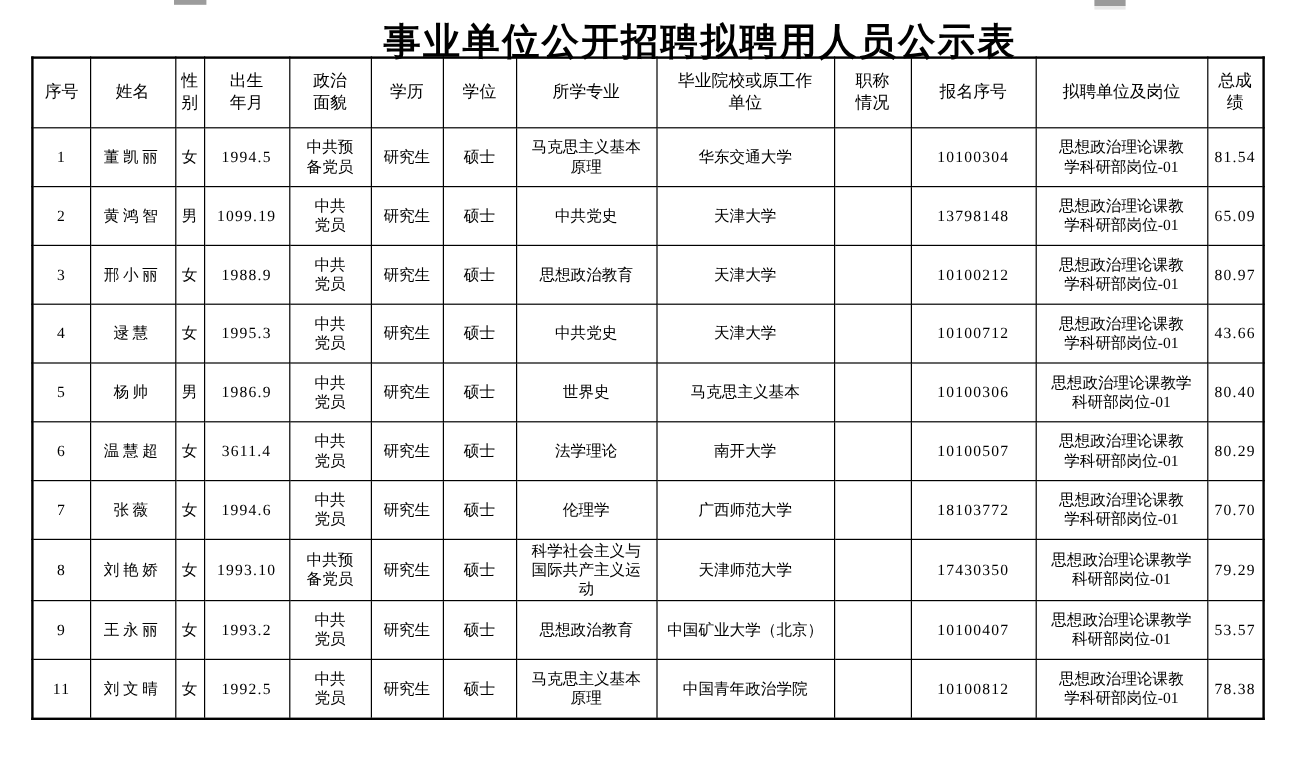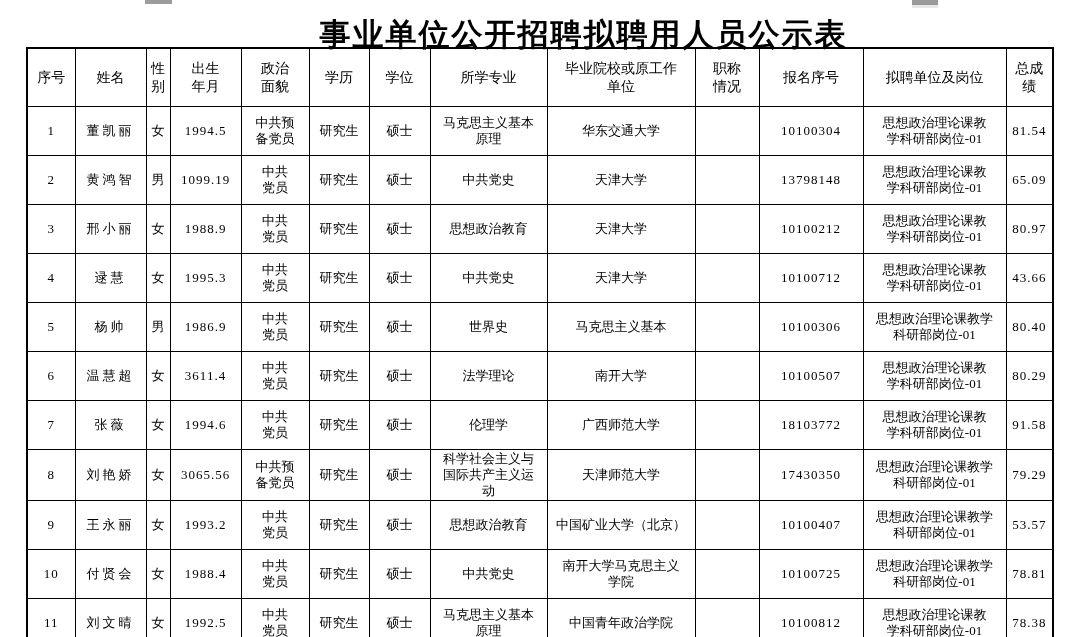--- a/index.html
+++ b/index.html
@@ -240,27 +240,27 @@
         <td class="col-political">中共
 党员</td>
         <td class="col-education">研究生</td>
         <td class="col-degree">硕士</td>
         <td class="col-major">伦理学</td>
         <td class="col-school">广西师范大学</td>
         <td class="col-title_status"></td>
         <td class="col-reg_no">18103772</td>
         <td class="col-position">思想政治理论课教
 学科研部岗位-01</td>
-        <td class="col-score">91.58</td>
+        <td class="col-score">70.70</td>
       </tr>
       <tr>
         <td class="col-index">8</td>
         <td class="col-name">刘艳娇</td>
         <td class="col-gender">女</td>
-        <td class="col-birth">3065.56</td>
+        <td class="col-birth">1993.10</td>
         <td class="col-political">中共预
 备党员</td>
         <td class="col-education">研究生</td>
         <td class="col-degree">硕士</td>
         <td class="col-major">科学社会主义与
 国际共产主义运
 动</td>
         <td class="col-school">天津师范大学</td>
         <td class="col-title_status"></td>
         <td class="col-reg_no">17430350</td>
@@ -279,38 +279,20 @@
         <td class="col-degree">硕士</td>
         <td class="col-major">思想政治教育</td>
         <td class="col-school">中国矿业大学（北京）</td>
         <td class="col-title_status"></td>
         <td class="col-reg_no">10100407</td>
         <td class="col-position">思想政治理论课教学
 科研部岗位-01</td>
         <td class="col-score">53.57</td>
       </tr>
       <tr>
-        <td class="col-index">10</td>
-        <td class="col-name">付贤会</td>
-        <td class="col-gender">女</td>
-        <td class="col-birth">1988.4</td>
-        <td class="col-political">中共
-党员</td>
-        <td class="col-education">研究生</td>
-        <td class="col-degree">硕士</td>
-        <td class="col-major">中共党史</td>
-        <td class="col-school">南开大学马克思主义
-学院</td>
-        <td class="col-title_status"></td>
-        <td class="col-reg_no">10100725</td>
-        <td class="col-position">思想政治理论课教学
-科研部岗位-01</td>
-        <td class="col-score">78.81</td>
-      </tr>
-      <tr>
         <td class="col-index">11</td>
         <td class="col-name">刘文晴</td>
         <td class="col-gender">女</td>
         <td class="col-birth">1992.5</td>
         <td class="col-political">中共
 党员</td>
         <td class="col-education">研究生</td>
         <td class="col-degree">硕士</td>
         <td class="col-major">马克思主义基本
 原理</td>

